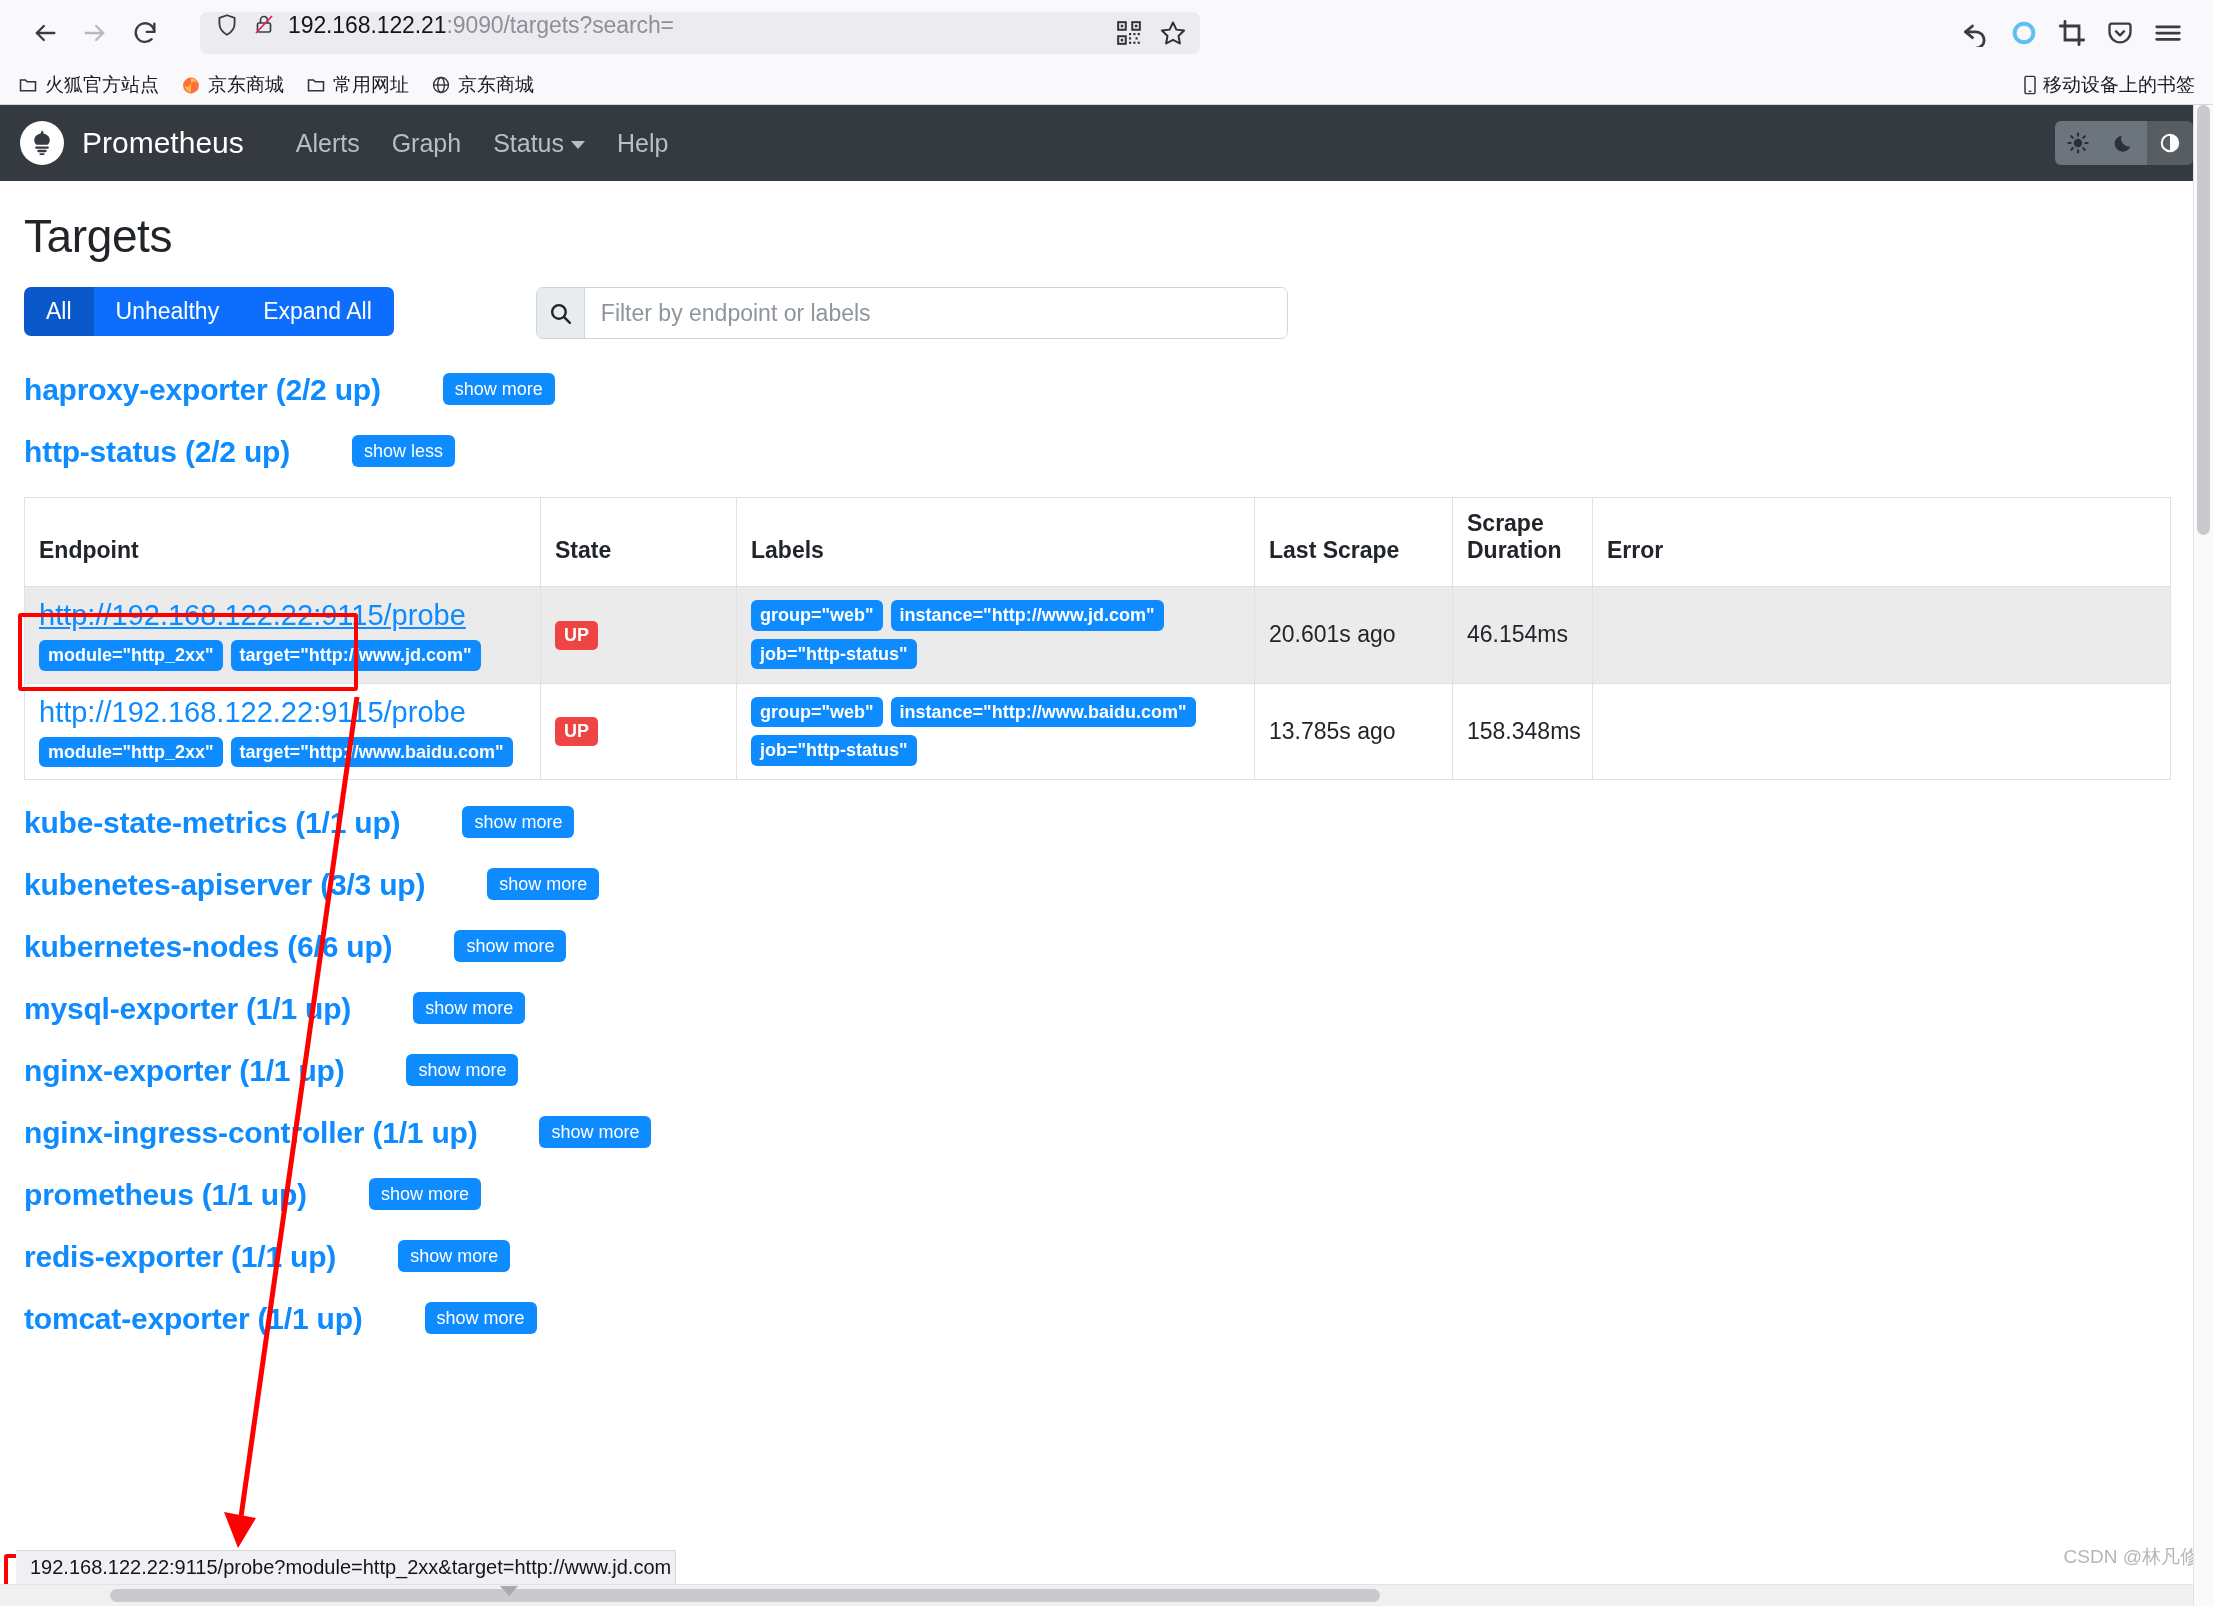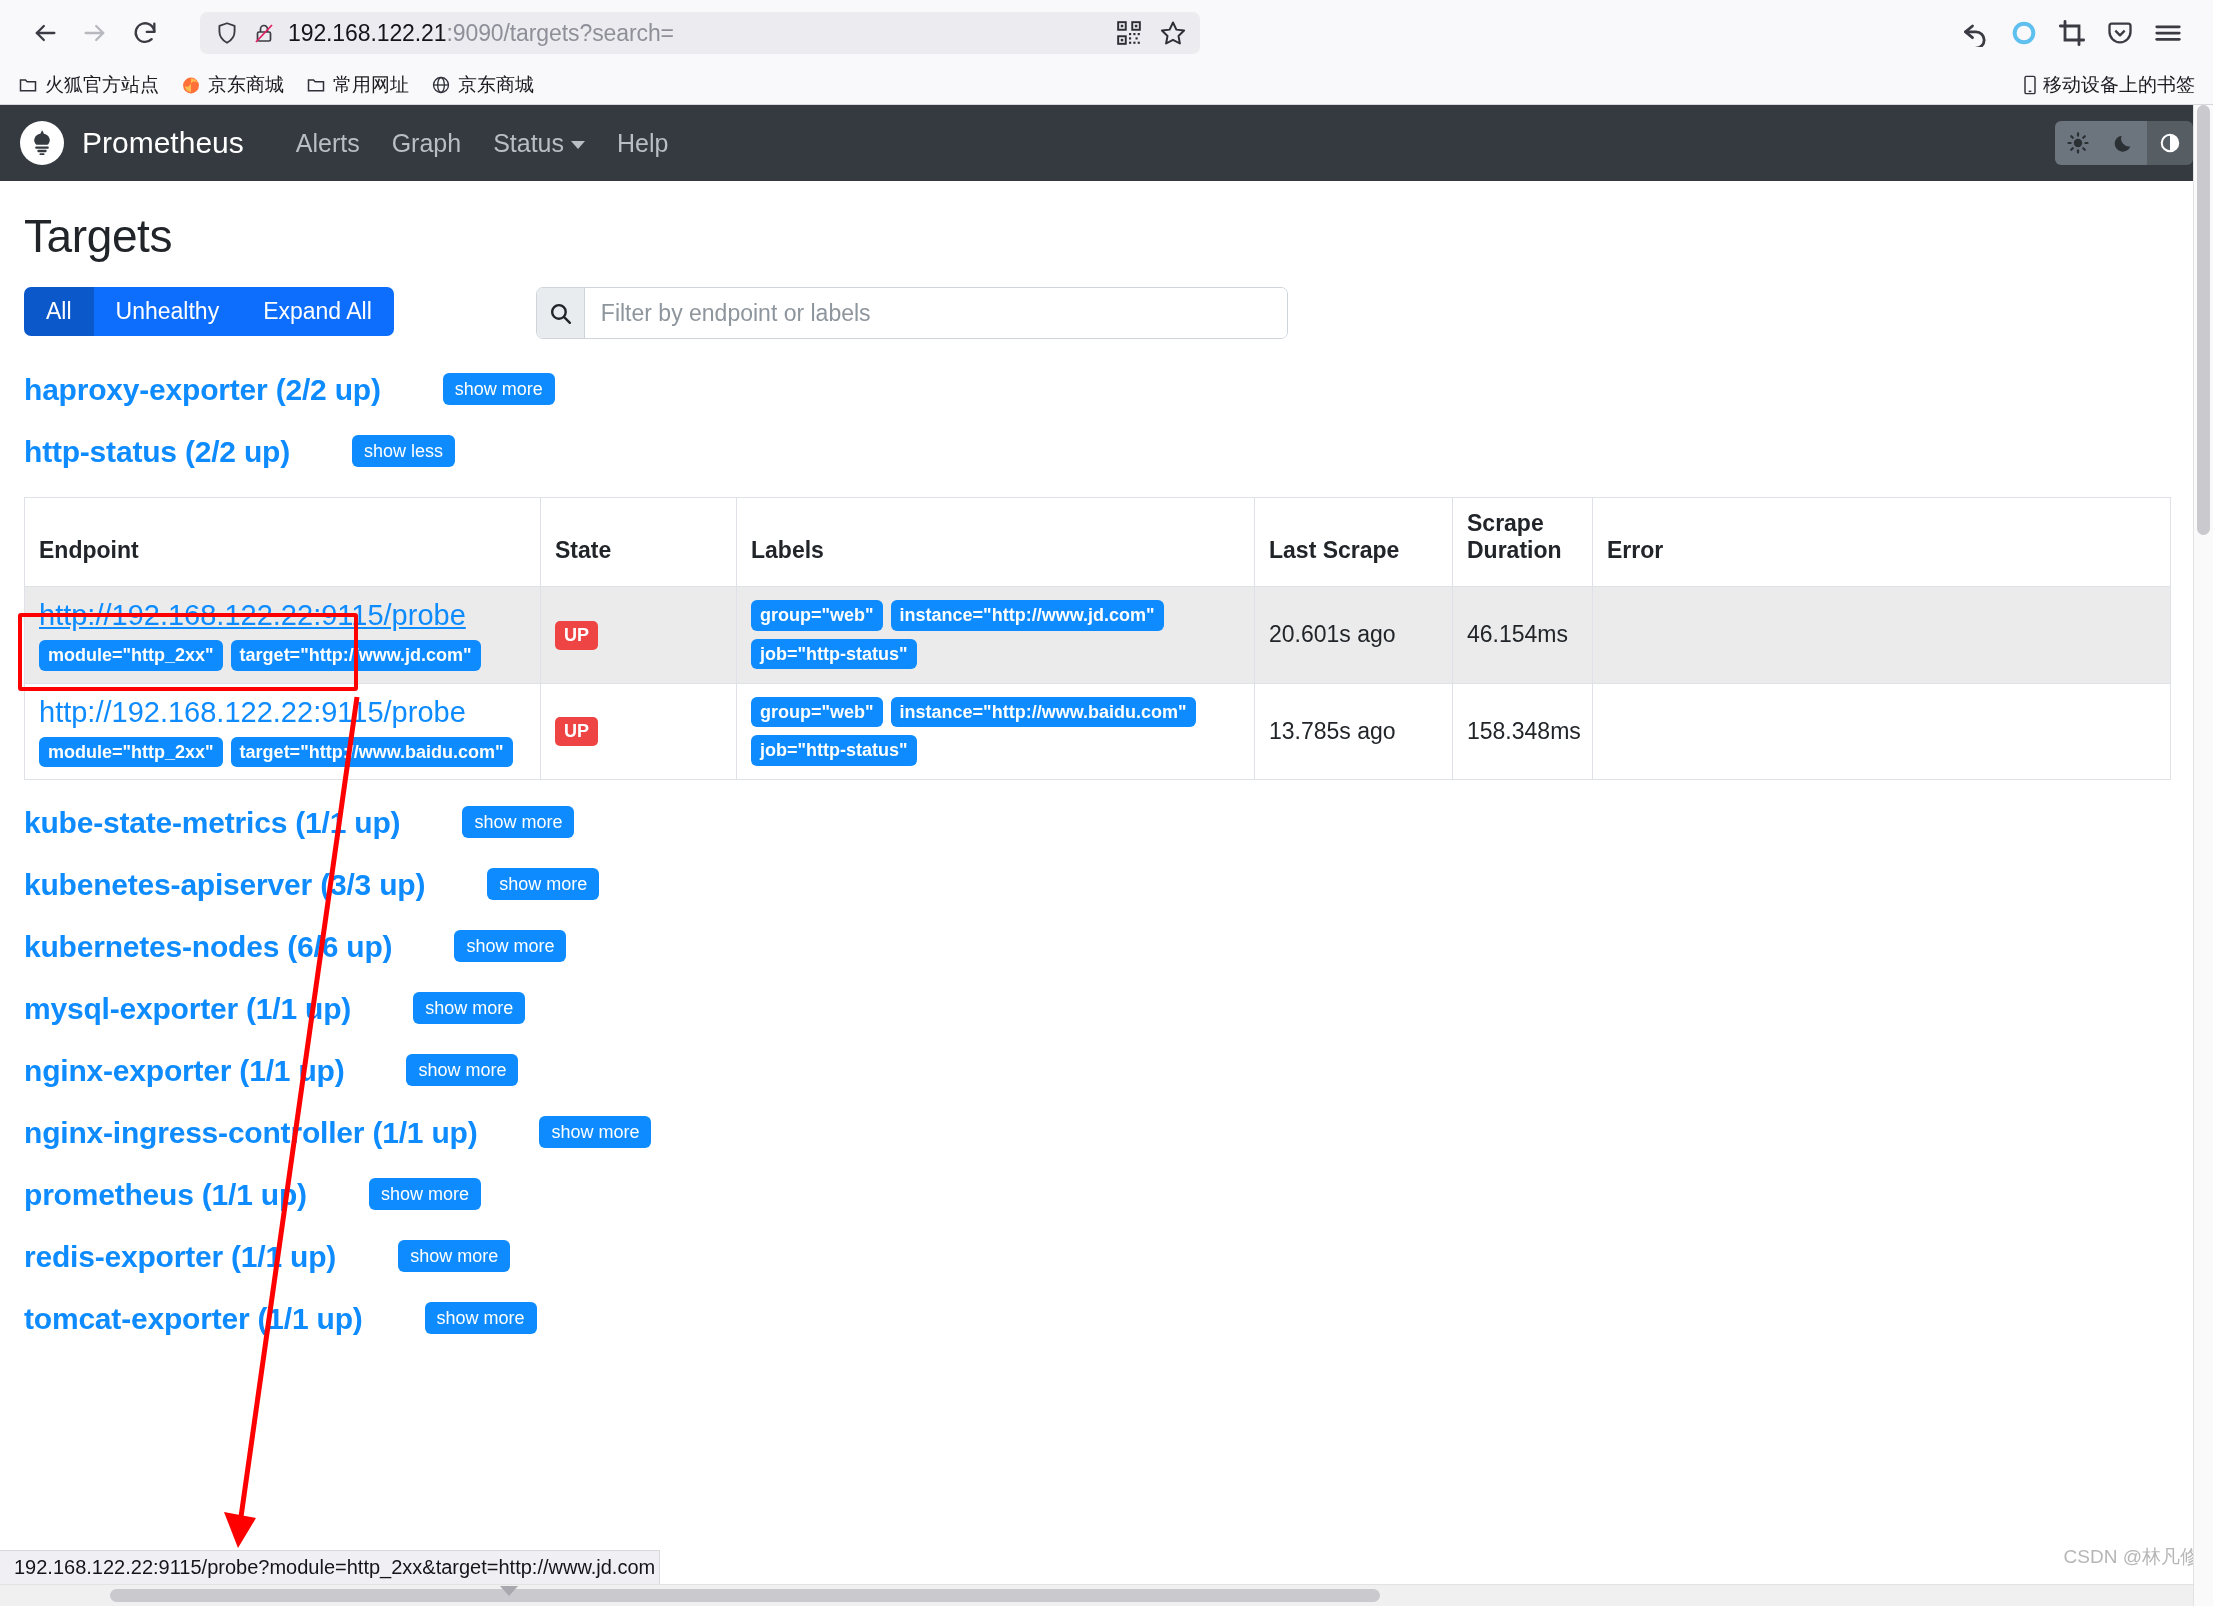--- a/index.html
+++ b/index.html
@@ -37,21 +37,20 @@
   .nav-btn svg { display: block; }
 
   .urlbar {
     flex: 1;
     margin: 0 14px 0 28px;
     height: 42px;
     max-width: 1000px;
     background: #ececf0;
     border-radius: 7px;
     display: flex;
-    align-items: center;
     padding: 0 8px 0 14px;
     gap: 12px;
     position: relative;
   }
   .urlbar .url-text {
     font-size: 23px;
     color: #15141a;
     white-space: nowrap;
     overflow: hidden;
     flex: 1;
@@ -305,21 +304,21 @@
   svg.anno-arrow {
     position: absolute;
     left: 0; top: 0;
     width: 2213px; height: 1606px;
     pointer-events: none;
   }
 
   
   .statusbar {
     position: absolute;
-    left: 0; bottom: 22px;
+    left: 16px; bottom: 22px;
     height: 34px;
     background: #f0f0f4;
     border-right: 1px solid #d8d8dc;
     border-top: 1px solid #d8d8dc;
     display: flex;
     align-items: center;
     padding: 0 14px;
     font-size: 20px;
     color: #15141a;
     white-space: nowrap;

